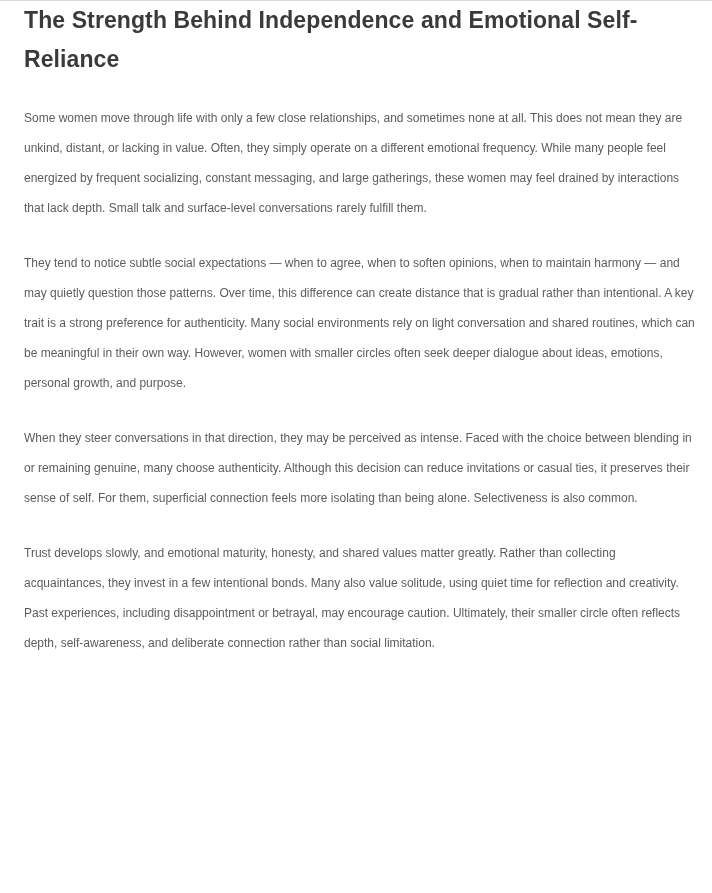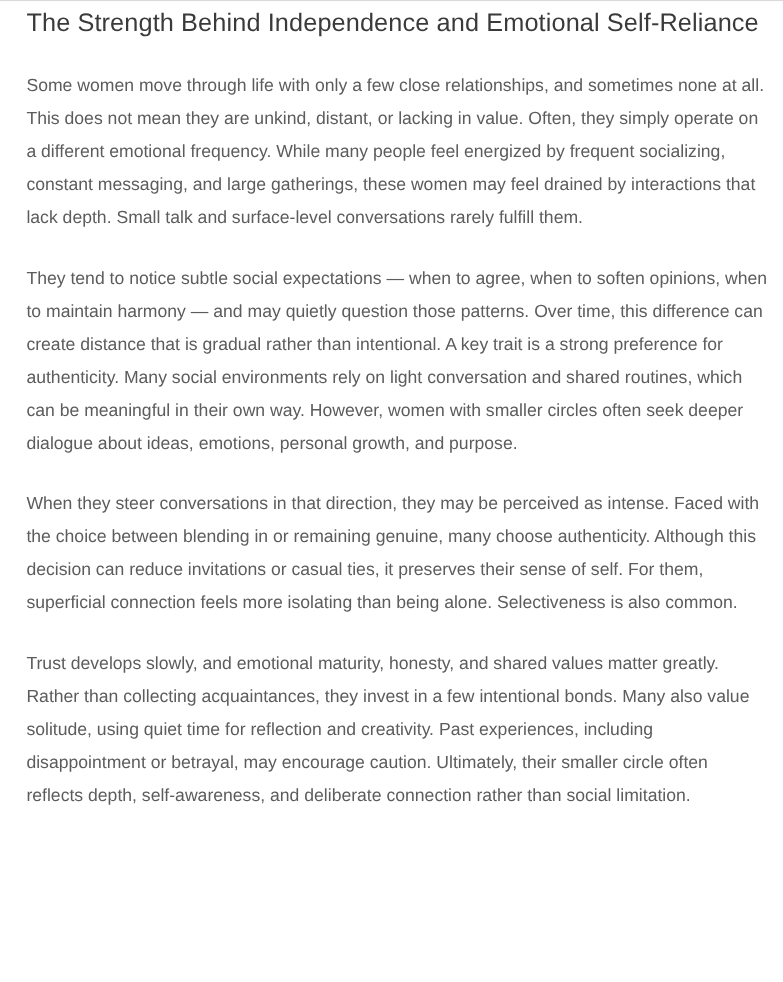--- a/index.html
+++ b/index.html
@@ -16,27 +16,27 @@
     width: 100%;
     height: 100%;
     border-top: 1px solid #dadada;
     padding: 0 14px 0 24px;
     background: #ffffff;
   }
   .title {
     margin: 0 0 24px 0;
     font-size: 23px;
     line-height: 39px;
-    font-weight: 400;
+    font-weight: 700;
     color: #3a3a3a;
     letter-spacing: 0.1px;
   }
   .para {
     margin: 0 0 25px 0;
-    font-size: 16px;
+    font-size: 12px;
     line-height: 30px;
     font-weight: 400;
     color: #5c5c5c;
   }
   .para:last-child { margin-bottom: 0; }
 </style>
 </head>
 <body>
 
 <div class="page">

